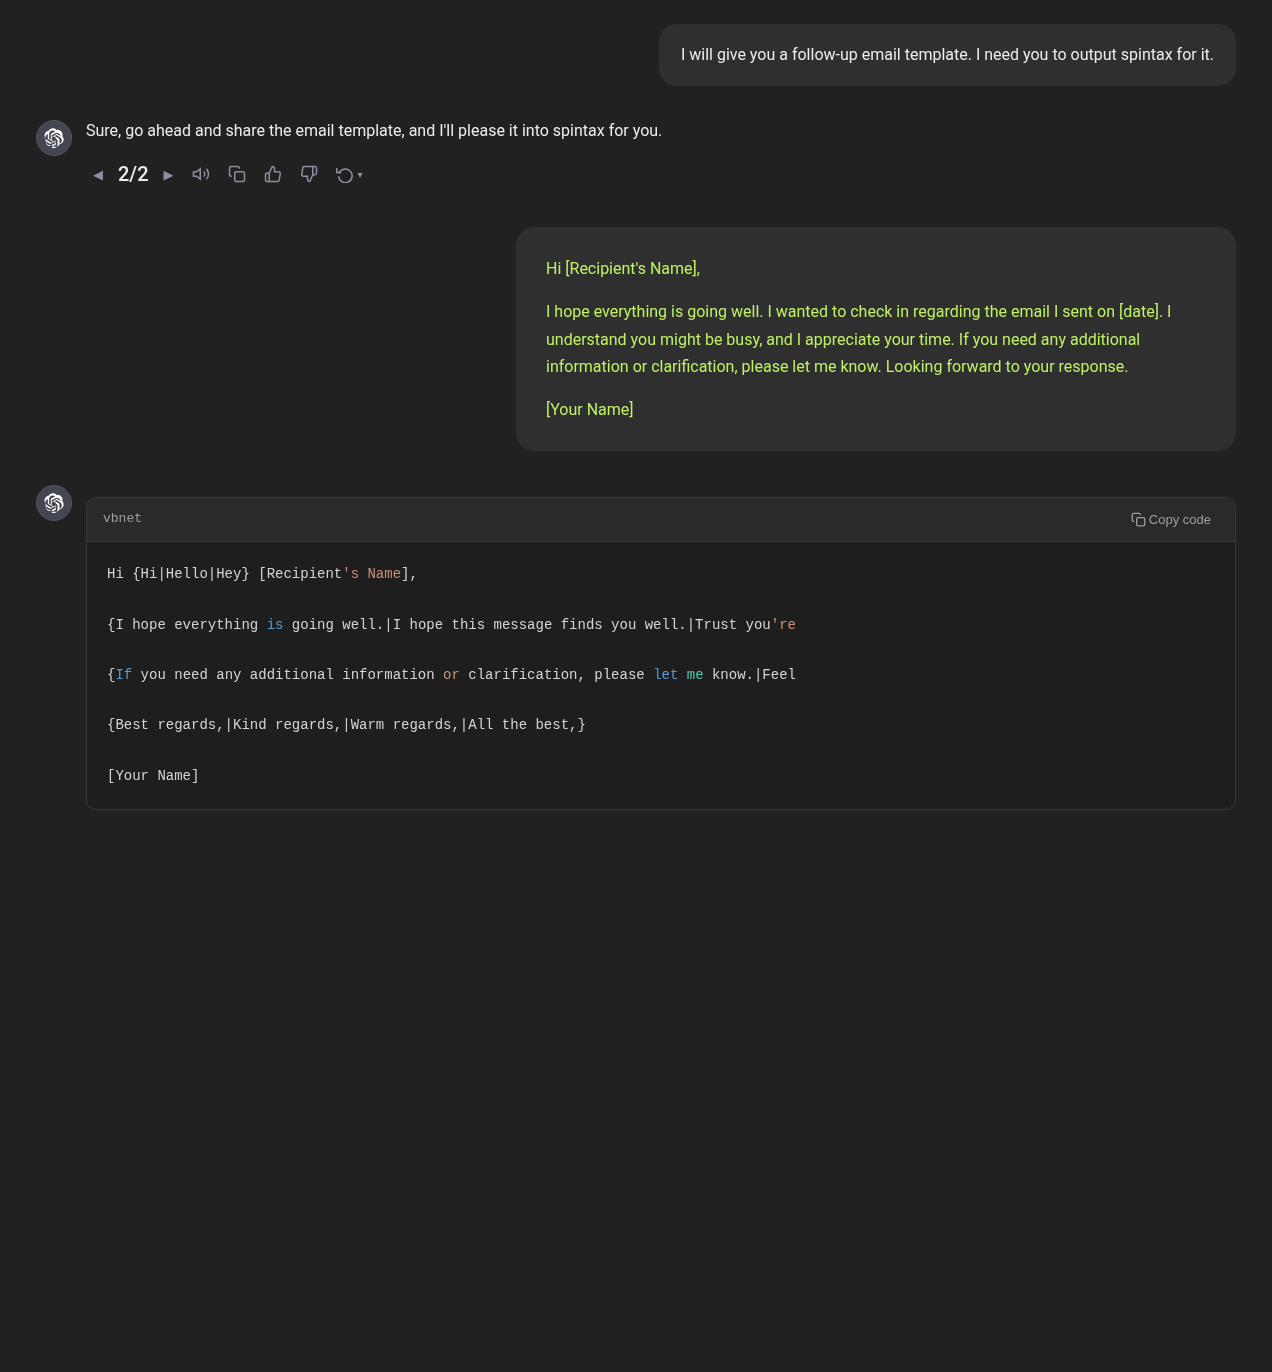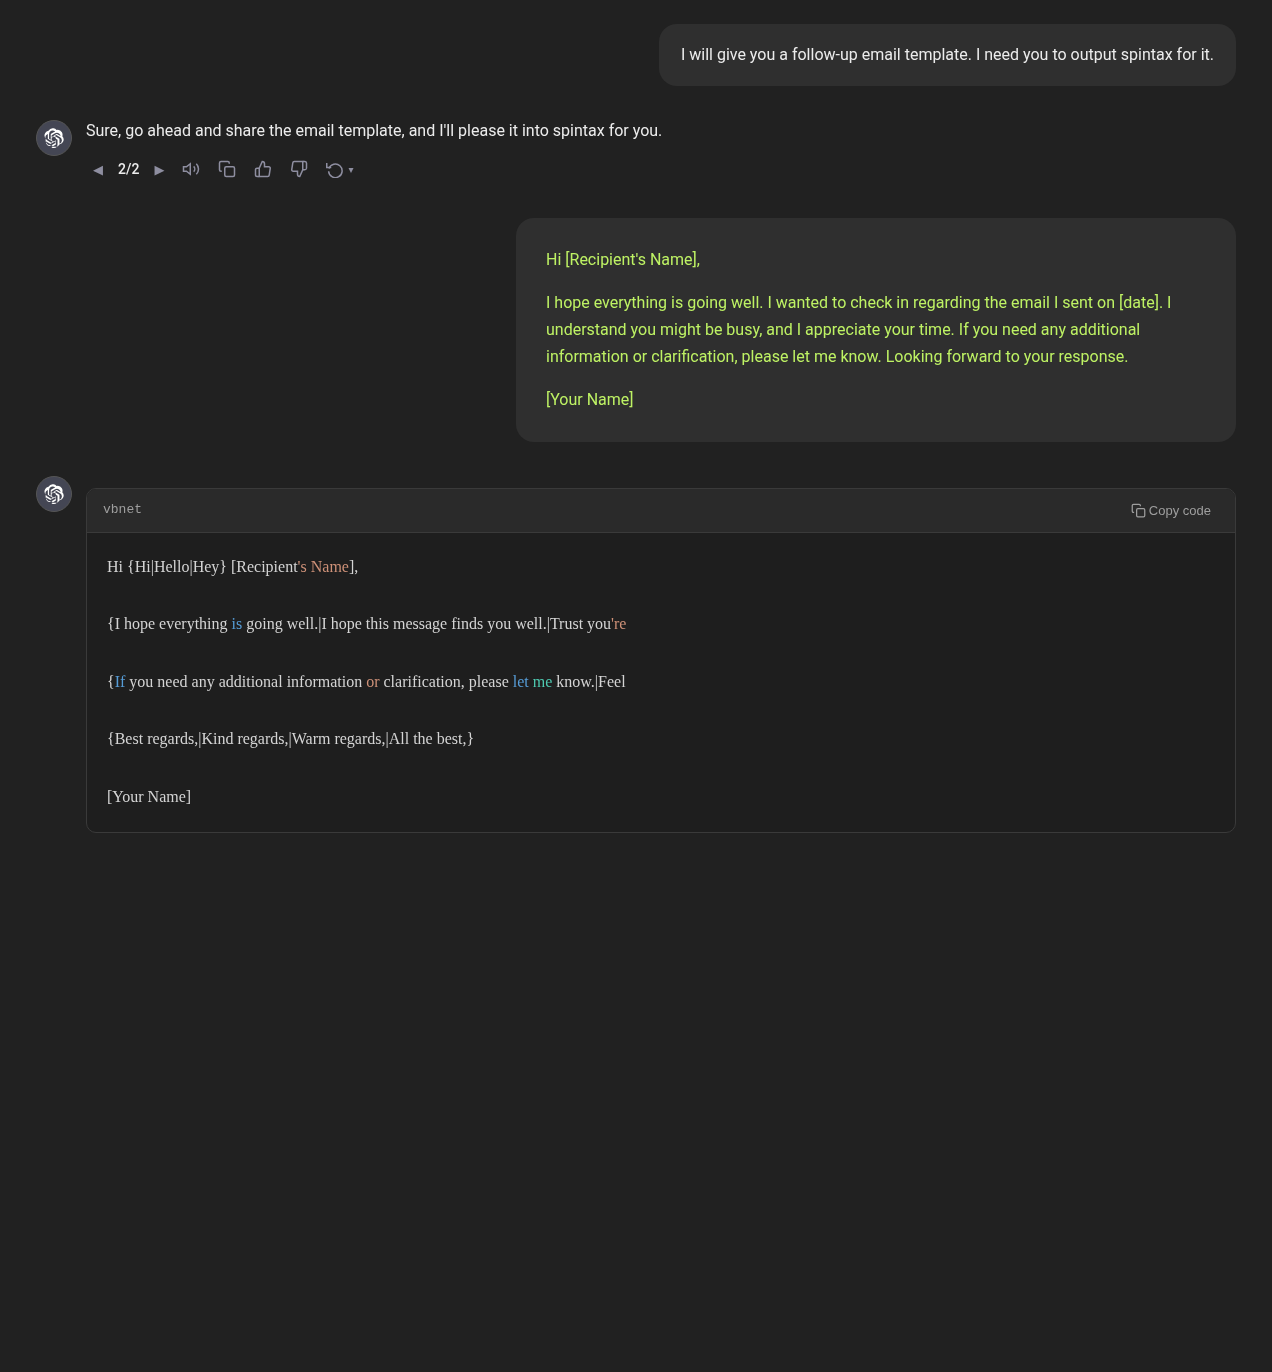--- a/index.html
+++ b/index.html
@@ -93,21 +93,21 @@
       padding: 5px 7px;
       border-radius: 6px;
       display: flex;
       align-items: center;
       gap: 4px;
       font-size: 13px;
     }
 
     .page-indicator {
       color: #ececec;
-      font-size: 14px;
+      font-size: 20px;
       font-weight: 500;
       padding: 5px 4px;
     }
 
     
     .code-block-wrapper {
       background-color: #1e1e1e;
       border-radius: 10px;
       overflow: hidden;
       margin-top: 14px;
@@ -137,22 +137,22 @@
       font-size: 13px;
       display: flex;
       align-items: center;
       gap: 3px;
       padding: 4px 8px;
       border-radius: 5px;
     }
 
     .code-content {
       padding: 20px 20px;
-      font-family: Liberation Serif, serif;
-      font-size: 16px;
+      font-family: Liberation Mono, monospace;
+      font-size: 14px;
       line-height: 1.8;
       color: #d4d4d4;
       overflow-x: auto;
       white-space: pre;
     }
 
     .code-content .kw-blue {
       color: #569cd6;
     }
     .code-content .kw-orange {

